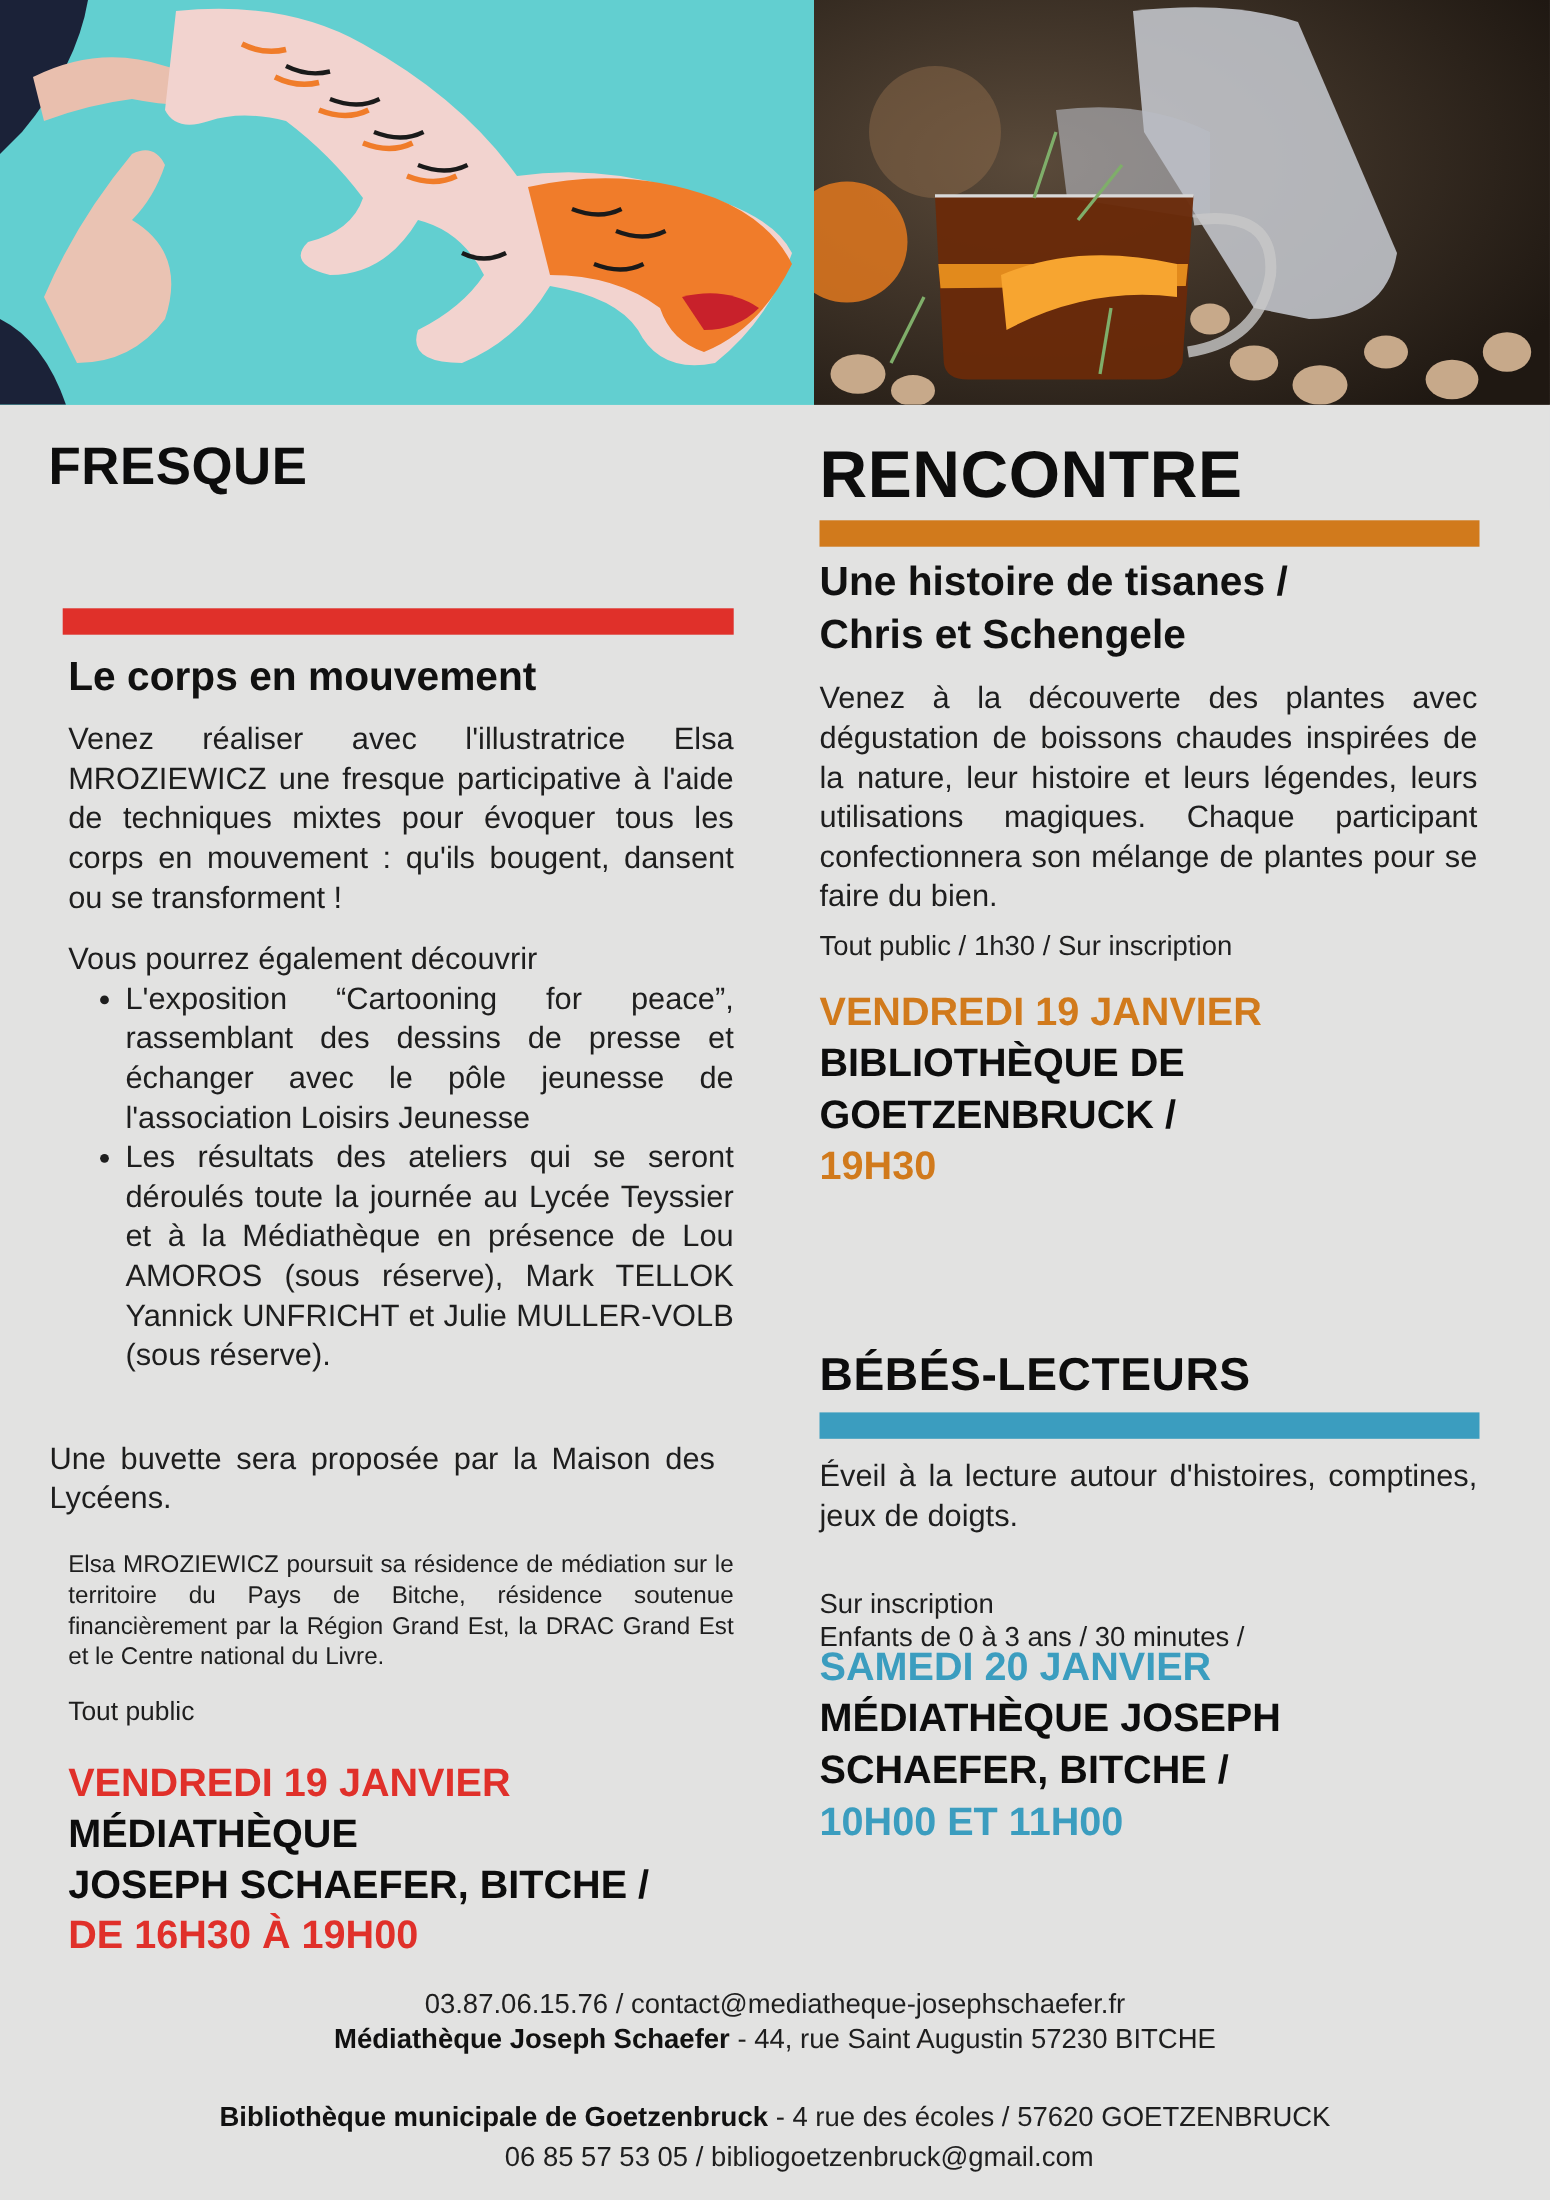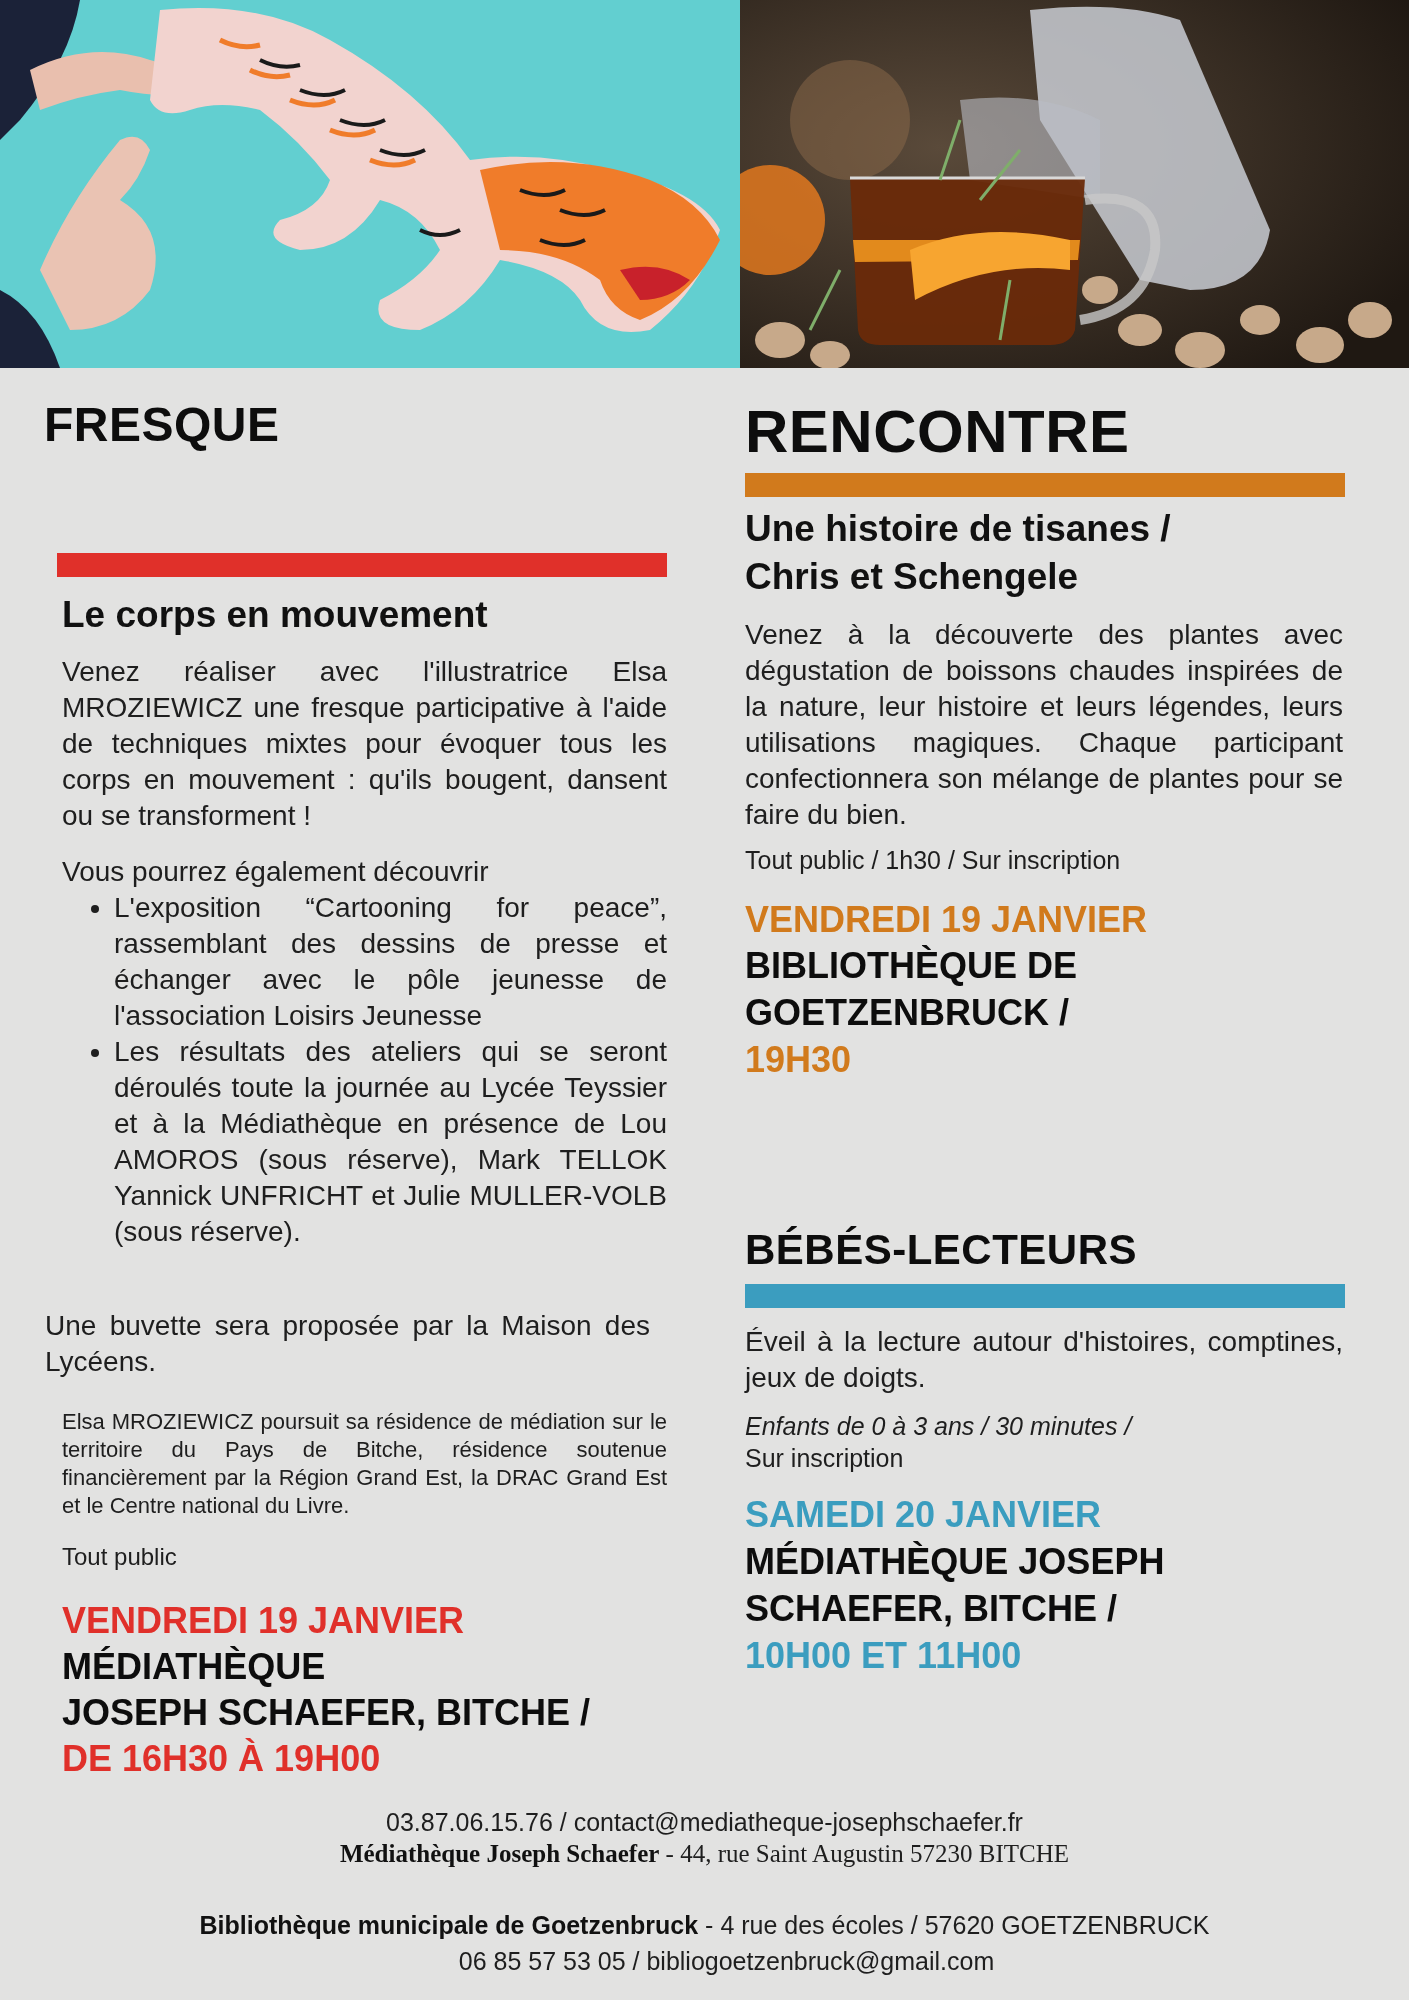--- a/index.html
+++ b/index.html
@@ -122,27 +122,27 @@
 <div class="abs body" style="left:745px; top:617px; width:598px;">Venez à la découverte des plantes avec dégustation de boissons chaudes inspirées de la nature, leur histoire et leurs légendes, leurs utilisations magiques. Chaque participant confectionnera son mélange de plantes pour se faire du bien.</div>
 <div class="abs small" style="left:745px; top:846px; font-size:25px;">Tout public / 1h30 / Sur inscription</div>
 <div class="abs caps" style="left:745px; top:897px; color:#d17a1c;">VENDREDI 19 JANVIER</div>
 <div class="abs caps" style="left:745px; top:943px; color:#0d0d0d;">BIBLIOTHÈQUE DE</div>
 <div class="abs caps" style="left:745px; top:990px; color:#0d0d0d;">GOETZENBRUCK /</div>
 <div class="abs caps" style="left:745px; top:1037px; color:#d17a1c;">19H30</div>
 
 <div class="abs h-title" style="left:745px; top:1210px; font-size:42px; line-height:80px;">BÉBÉS-LECTEURS</div>
 <div class="bar" style="left:745px; top:1284px; width:600px; background:#3b9dbf;"></div>
 <div class="abs body" style="left:745px; top:1324px; width:598px;">Éveil à la lecture autour d'histoires, comptines, jeux de doigts.</div>
-<div class="abs small" style="left:745px; top:1410px; font-size:25px; line-height:32px;font-style:italic;">Enfants de 0 à 3 ans / 30 minutes /</div>
+<div class="abs small" style="left:745px; top:1472px; font-size:25px; line-height:32px;">Enfants de 0 à 3 ans / 30 minutes /</div>
 <div class="abs small" style="left:745px; top:1442px; font-size:25px; line-height:32px;">Sur inscription</div>
 <div class="abs caps" style="left:745px; top:1492px; color:#3b9dbf;">SAMEDI 20 JANVIER</div>
 <div class="abs caps" style="left:745px; top:1539px; color:#0d0d0d;">MÉDIATHÈQUE JOSEPH</div>
 <div class="abs caps" style="left:745px; top:1586px; color:#0d0d0d;">SCHAEFER, BITCHE /</div>
 <div class="abs caps" style="left:745px; top:1633px; color:#3b9dbf;">10H00 ET 11H00</div>
 
-<div class="footer" style="top:1836px;font-family:Liberation Serif, serif;">
+<div class="footer" style="top:1836px;">
   <b>Médiathèque Joseph Schaefer</b><span> - 44, rue Saint Augustin 57230 BITCHE</span>
 </div>
 <div class="footer" style="top:1760px;margin-top:44px;">03.87.06.15.76 / contact@mediatheque-josephschaefer.fr</div>
 <div class="footer" style="top:1907px;">
   <b>Bibliothèque municipale de Goetzenbruck</b><span> - 4 rue des écoles / 57620 GOETZENBRUCK</span>
 </div>
 <div class="footer" style="top:1943px;padding-left:22px;">06 85 57 53 05 / bibliogoetzenbruck@gmail.com</div>
 
 </body></html>

